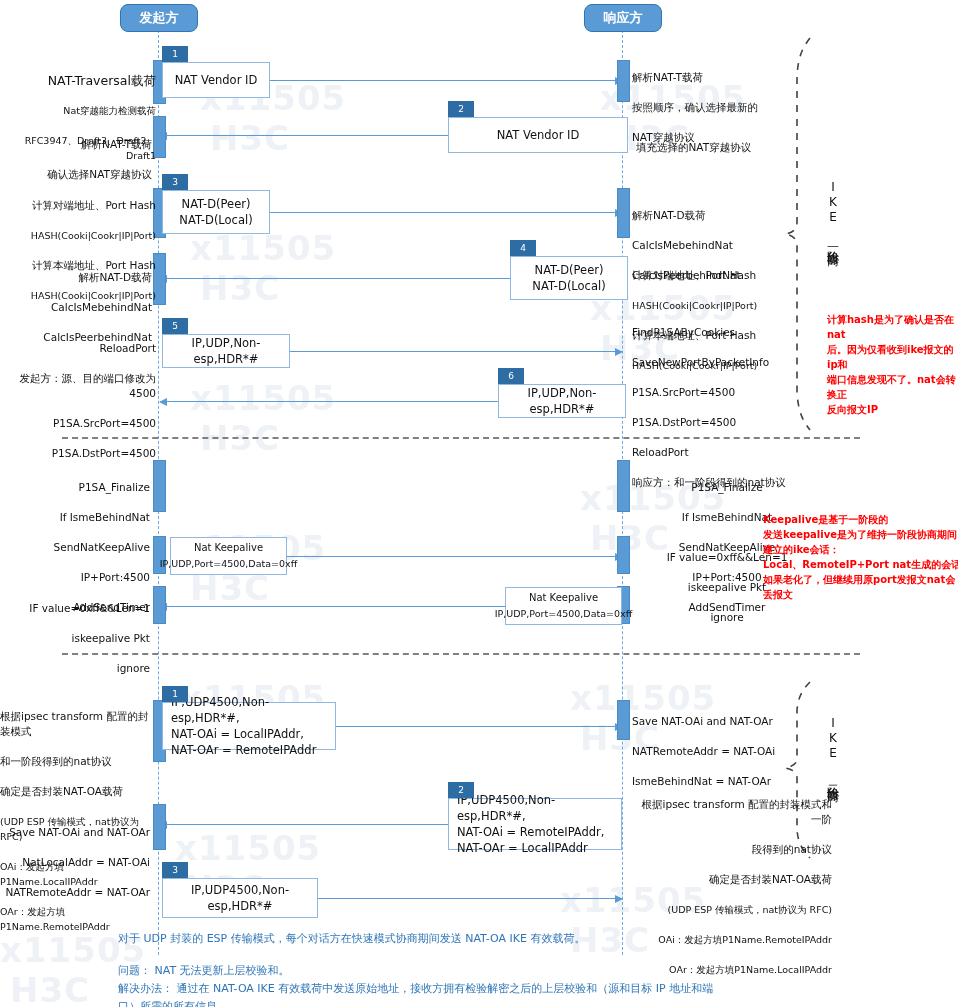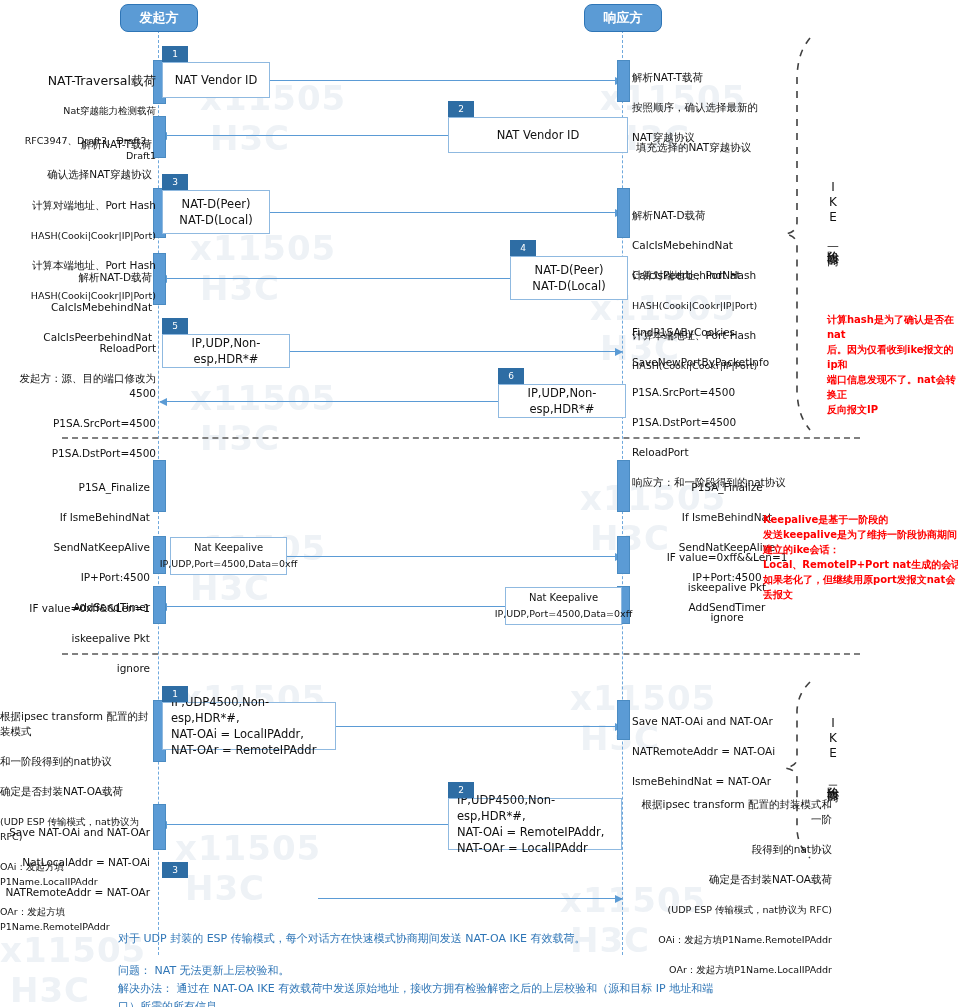--- a/index.html
+++ b/index.html
@@ -332,20 +332,23 @@
   <div class="note l" style="left:632px;top:782px;width:200px;text-align:right;">
     <div>根据ipsec transform 配置的封装模式和一阶</div>
     <div>段得到的nat协议</div>
     <div>确定是否封装NAT-OA载荷</div>
     <div class="sm">(UDP ESP 传输模式，nat协议为 RFC)</div>
     <div class="sm">OAi：发起方填P1Name.RemoteIPAddr</div>
     <div class="sm">OAr：发起方填P1Name.LocalIPAddr</div>
   </div>
 
   <div class="badge" style="left:162px;top:862px;">3</div>
+  <div class="msgbox center" style="left:162px;top:878px;width:156px;height:40px;">
+    <span>IP,UDP4500,Non-esp,HDR*#</span>
+  </div>
   <div class="arrow r" style="left:318px;top:898px;width:304px;">
       <i class="hd"></i>
     </div>
 
   <div class="bracket" style="left:780px;top:680px;">
     <svg width="34" height="180" viewBox="0 0 34 180">
       <path d="M30 2 C 22 10, 18 18, 17 30 L17 78 C 17 84, 12 87, 5 88 C 12 89, 17 92, 17 98 L17 150 C 18 162, 22 170, 30 178" fill="none" stroke="#404040" stroke-width="1.6" stroke-dasharray="7 7"></path>
     </svg>
   </div>
   <div class="vlabel" style="left:826px;top:716px;">IKE 二阶段协商</div>

